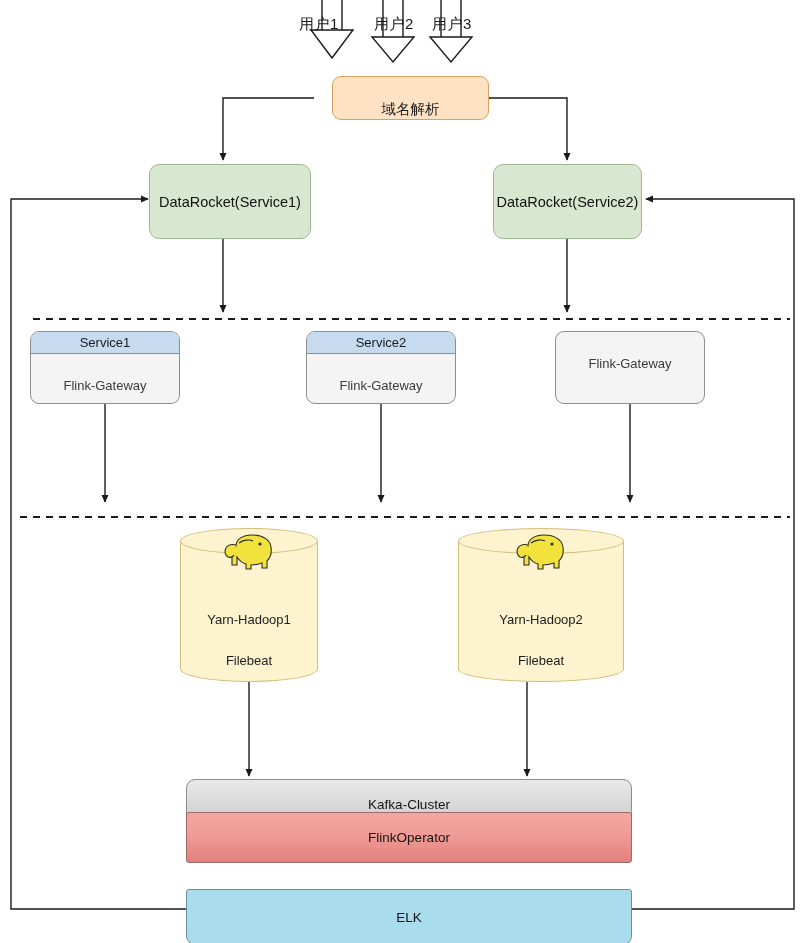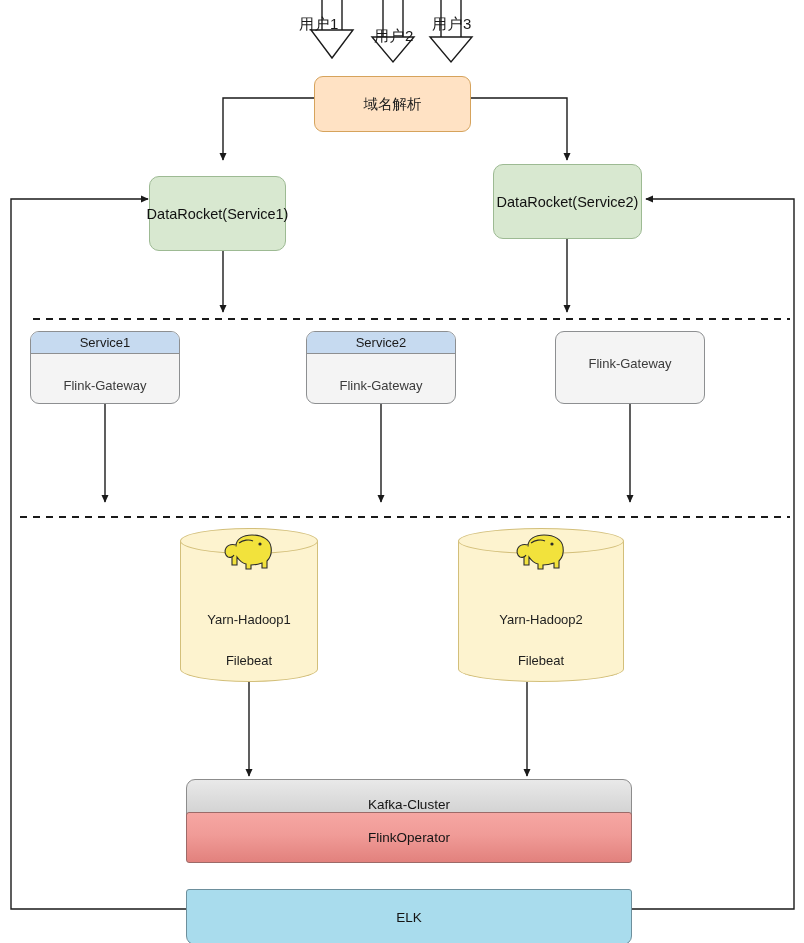--- a/index.html
+++ b/index.html
@@ -221,32 +221,32 @@
       <path d="M632,909 L794,909 L794,199 L646,199" marker-end="url(#arr)"></path>
     </g>
 
     <line x1="33" y1="319" x2="790" y2="319" stroke="#1a1a1a" stroke-width="1.8" stroke-dasharray="7 6"></line>
     <line x1="20" y1="517" x2="790" y2="517" stroke="#1a1a1a" stroke-width="1.8" stroke-dasharray="7 6"></line>
   </svg>
 
   <div class="node user-label" style="left:291px; top:14px; width:56px; height:20px;">
     <span>用户1</span>
   </div>
-  <div class="node user-label" style="left:366px; top:14px; width:56px; height:20px;margin-top:12px;">
+  <div class="node user-label" style="left:366px; top:14px; width:56px; height:20px;">
     <span>用户2</span>
   </div>
   <div class="node user-label" style="left:424px; top:14px; width:56px; height:20px;">
     <span>用户3</span>
   </div>
 
-  <div class="node dns-box" style="left:314px; top:76px; width:157px; height:56px;">
+  <div class="node dns-box" style="left:332px; top:76px; width:157px; height:44px;align-items:flex-end;">
     <span>域名解析</span>
   </div>
 
-  <div class="node green-box" style="left:149px; top:176px; width:137px; height:75px;justify-content:center;">
+  <div class="node green-box" style="left:149px; top:164px; width:162px; height:75px;justify-content:center;">
     <span>DataRocket(Service1)</span>
   </div>
   <div class="node green-box" style="left:493px; top:164px; width:149px; height:75px;">
     <span>DataRocket(Service2)</span>
   </div>
 
   <div class="node svc-card" style="left:30px; top:331px; width:150px; height:73px;">
     <div class="svc-head">
       <span>Service1</span>
     </div>

